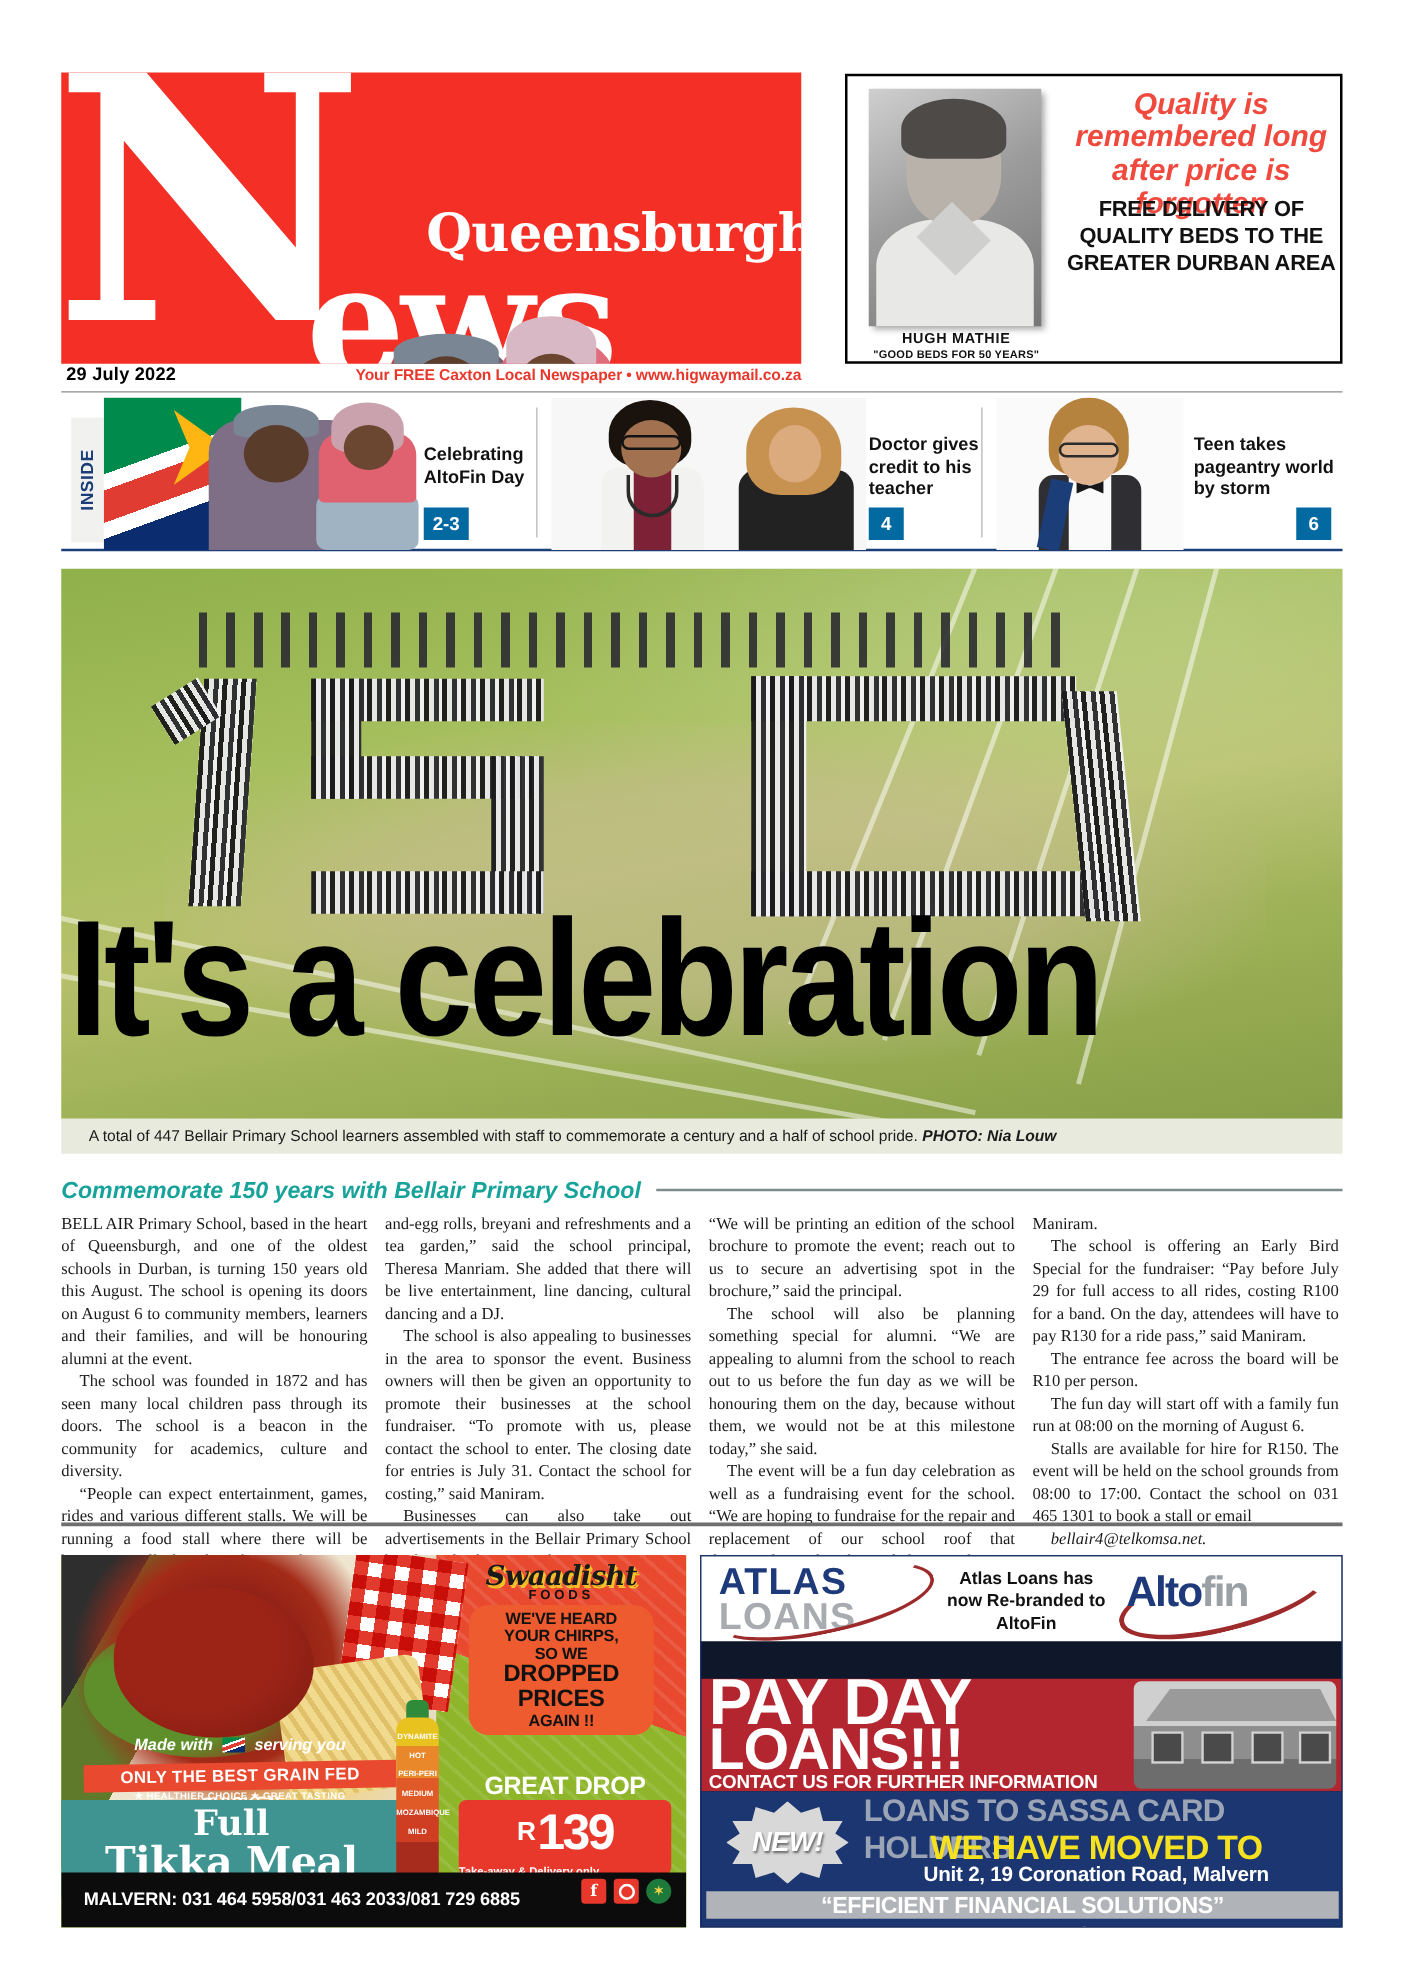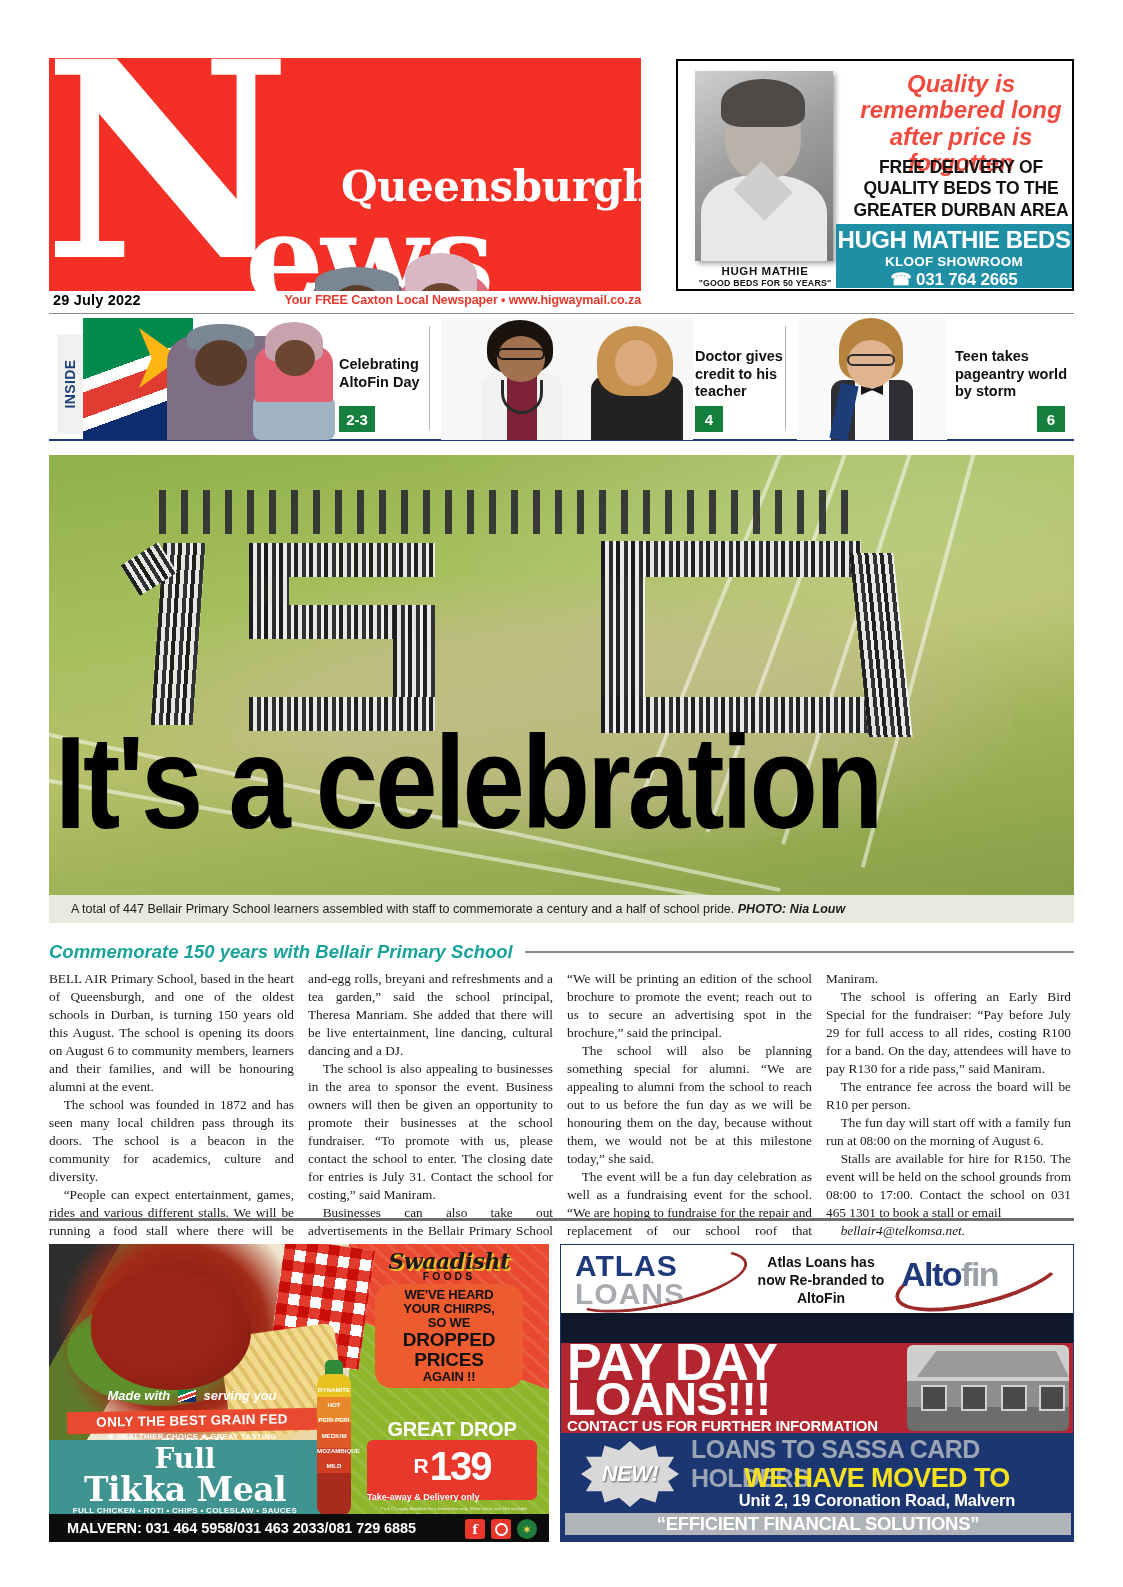--- a/index.html
+++ b/index.html
@@ -153,21 +153,21 @@
     letter-spacing: .4px; white-space:nowrap;
   }
   .teaser { position:absolute; top:4px; height:122px; }
   .teaser-sep { position:absolute; top:12px; width:1px; height:104px; background:#b4b4b4; }
   .teaser-img { position:absolute; top:0; height:122px; overflow:hidden; }
   .teaser-txt {
     position:absolute;
     font-size: 14.5px; font-weight:bold; color:#111; line-height:1.22;
   }
   .pagebox {
-    position:absolute; background:#15803d; color:#fff;
+    position:absolute; background:#0369a1; color:#fff;
     font-weight:bold; text-align:center;
     display:flex; align-items:center; justify-content:center;
   }
 
   
   .t1-flag { position:absolute; left:0; top:0; width:110px; height:122px;
     background: linear-gradient(160deg,#008a4b 0 38%, #ffffff 38% 46%, #e03c31 46% 62%, #ffffff 62% 70%, #0b2d70 70% 100%); }
   .t1-flagy { position:absolute; left:56px; top:10px; width:42px; height:60px;
     background:#ffb612; clip-path: polygon(0 0, 100% 50%, 0 100%, 30% 50%); }
   .t1-body { position:absolute; left:84px; top:18px; width:122px; height:104px;
@@ -425,21 +425,21 @@
   .sw-price .r { font-size:21px; margin-right:3px; }
   .sw-takeaway {
     position:absolute; left:318px; top:248px; width:170px; 
     color:#fff; font-size:9px; font-weight:bold;
   }
   .sw-fineprint {
     position:absolute; left:330px; top:262px; width:150px; text-align:center;
     color:#f3efe2; font-size:4.2px; line-height:1.5;
   }
   .sw-bar {
-    position:absolute; left:0; bottom:0; width:500px; height:28px;
+    position:absolute; left:0; bottom:0; width:500px; height:44px;
     background:#0c0c0c; display:flex; align-items:center;
   }
   .sw-bar-txt {
     color:#fff; font-size:14.5px; font-weight:bold; padding-left:18px; letter-spacing:-.1px;
   }
   .sw-social { position:absolute; right:12px; top:5px; display:flex; gap:6px; }
   .soc { width:20px; height:20px; border-radius:3px; display:flex;
          align-items:center; justify-content:center; font-size:13px; font-weight:bold; }
   .soc.fb { background:#e8372b; color:#fff; font-family:"DejaVu Serif", serif; }
   .soc.ig { background:#e8372b; color:#fff; }
@@ -585,28 +585,20 @@
     <div class="hm-photo">
       <div class="hm-body"></div>
       <div class="hm-head"></div>
       <div class="hm-hair"></div>
       <div class="hm-collar"></div>
     </div>
     <div class="hm-name">HUGH MATHIE</div>
     <div class="hm-sub">"GOOD BEDS FOR 50 YEARS"</div>
     <div class="hm-quote">Quality is remembered long after price is forgotten</div>
     <div class="hm-free">FREE DELIVERY OF QUALITY BEDS TO THE GREATER DURBAN AREA</div>
-    <div class="hm-teal">
-      <div class="hm-brand">HUGH MATHIE BEDS</div>
-      <div class="hm-show">KLOOF SHOWROOM</div>
-      <div class="hm-phone">
-        <span>☎</span>
-        <span>031 764 2665</span>
-      </div>
-    </div>
   </div>
 
   <div class="inside-strip">
     <div class="inside-label">
       <span>INSIDE</span>
     </div>
 
     <div class="teaser" style="left:34px; width:338px;">
       <div class="teaser-img" style="left:0; width:252px;">
         <div class="t1-flag"></div>

